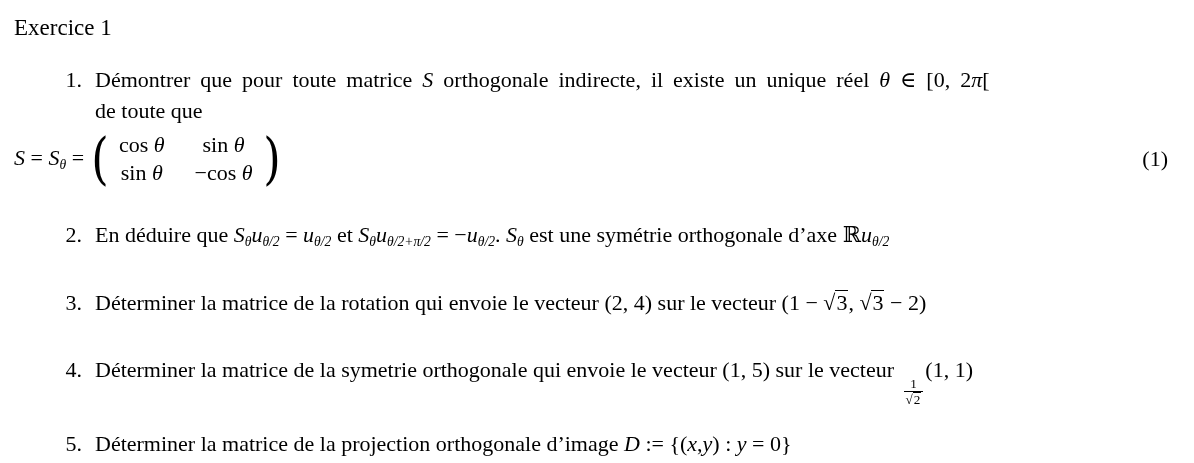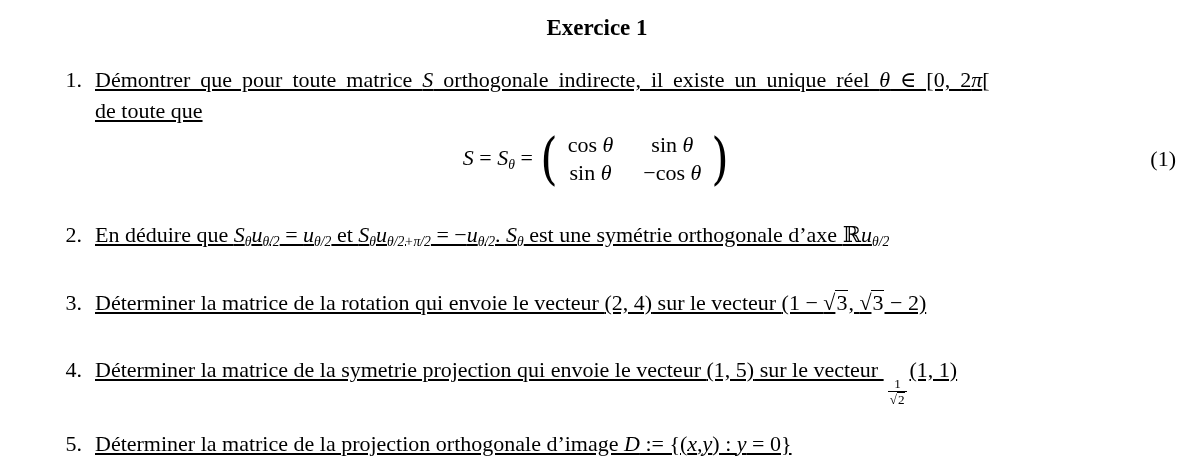--- a/index.html
+++ b/index.html
@@ -3,44 +3,44 @@
 <meta charset="utf-8">
 <style>
   html, body { margin: 0; padding: 0; }
   body {
     width: 1194px; height: 463px;
     background: #ffffff; color: #000000;
     overflow: hidden;
     font-family: "Liberation Serif", "DejaVu Serif", serif;
   }
   .page { padding: 12px 14px 0 14px; }
-  .doc-title { font-size: 23px; font-weight: 700; line-height: 1.35; text-align: center; }
+  .doc-title { font-size: 23px; font-weight: 400; line-height: 1.35; }
   .items { margin-top: 21px; }
   .item { display: flex; font-size: 22px; line-height: 1.42; margin-bottom: 36px; }
   .item.first { margin-bottom: 0; }
   .item.tight { margin-bottom: 20px; }
   .item.last { margin-bottom: 0; }
   .item-number { flex: 0 0 auto; width: 26px; margin-left: 42px; margin-right: 13px; text-align: right; }
-  .item-content { white-space: nowrap; text-decoration: underline; }
+  .item-content { white-space: nowrap; }
   .line-wide { word-spacing: 4.5px; }
 
   
   .seg-p { }
   .seg-i { font-style: italic; }
   .seg-sub { font-size: 0.62em; font-style: italic; vertical-align: -0.28em; }
   .seg-sqrt { white-space: nowrap; }
   .seg-sqrt .radicand { display: inline-block; border-top: 1.6px solid #000; line-height: 1.08; padding: 0 1px; }
   .seg-frac { display: inline-flex; flex-direction: column; align-items: center;
               vertical-align: -0.85em; font-size: 0.6em; line-height: 1.15;
               margin: 0 2px 0 4px; text-align: center; }
   .seg-frac .den { border-top: 1.5px solid #000; padding: 0 2px; }
 
   
-  .equation-row { position: relative; display: flex; justify-content: center;
-                  align-items: center; font-size: 22px; margin: 4px 0 32px 0; }
+  .equation-row { position: relative; display: flex; justify-content: flex-start;
+                  align-items: center; font-size: 22px; margin: 4px 8px 32px 0; }
   .eq-lhs { white-space: nowrap; }
   .matrix { display: inline-flex; align-items: center; margin-left: 5px; }
   .paren { font-size: 56px; line-height: 1; font-family: "DejaVu Serif", serif;
            display: inline-block; transform: scaleX(0.8); font-weight: 400; }
   .matrix-grid { display: grid; grid-template-columns: auto auto; column-gap: 30px;
                  row-gap: 1px; padding: 0 8px; justify-items: center; line-height: 1.25; }
   .eq-tag { position: absolute; right: 4px; top: 50%; transform: translateY(-50%); }
 </style>
 </head>
 <body>
@@ -85,21 +85,21 @@
     <div class="item">
       <span class="item-number">3.</span>
       <span class="item-content">
         <span><span class="seg-p">Déterminer la matrice de la rotation qui envoie le vecteur </span><span class="seg-p">(2, 4)</span><span class="seg-p"> sur le vecteur </span><span class="seg-p">(1 − </span><span class="seg-sqrt"><span class="rad">√</span><span class="radicand">3</span></span><span class="seg-p">, </span><span class="seg-sqrt"><span class="rad">√</span><span class="radicand">3</span></span><span class="seg-p"> − 2)</span></span>
       </span>
     </div>
 
     <div class="item tight">
       <span class="item-number">4.</span>
       <span class="item-content">
-        <span><span class="seg-p">Déterminer la matrice de la symetrie projection qui envoie le vecteur </span><span class="seg-p">(1, 5)</span><span class="seg-p"> sur le vecteur </span><span class="seg-frac">
+        <span><span class="seg-p">Déterminer la matrice de la symetrie orthogonale qui envoie le vecteur </span><span class="seg-p">(1, 5)</span><span class="seg-p"> sur le vecteur </span><span class="seg-frac">
               <span class="num"><span class="seg-p">1</span></span>
               <span class="den"><span class="seg-sqrt"><span class="rad">√</span><span class="radicand">2</span></span></span>
             </span><span class="seg-p">(1, 1)</span></span>
       </span>
     </div>
 
     <div class="item last">
       <span class="item-number">5.</span>
       <span class="item-content">
         <span><span class="seg-p">Déterminer la matrice de la projection orthogonale d’image </span><span class="seg-i">D</span><span class="seg-p"> := {(</span><span class="seg-i">x</span><span class="seg-p">,</span><span class="seg-i">y</span><span class="seg-p">) : </span><span class="seg-i">y</span><span class="seg-p"> = 0}</span></span>

